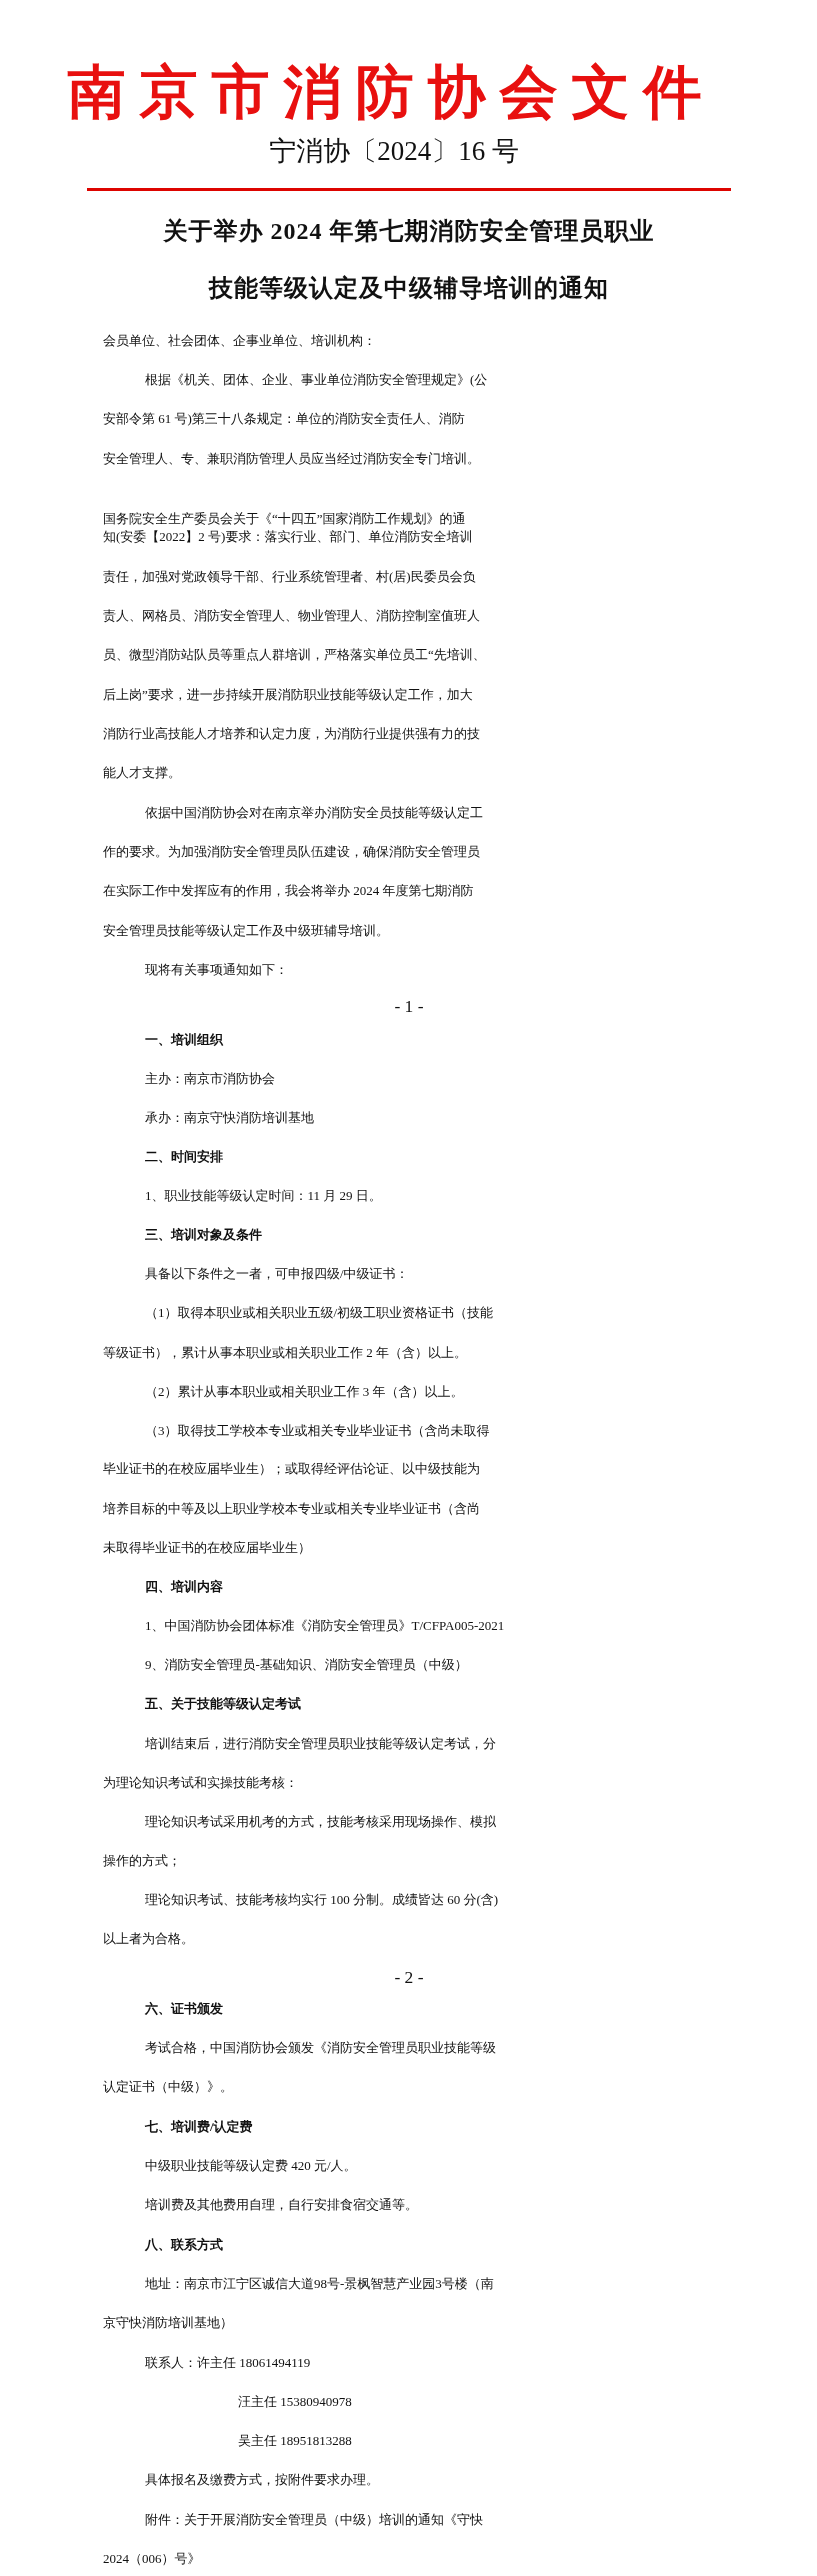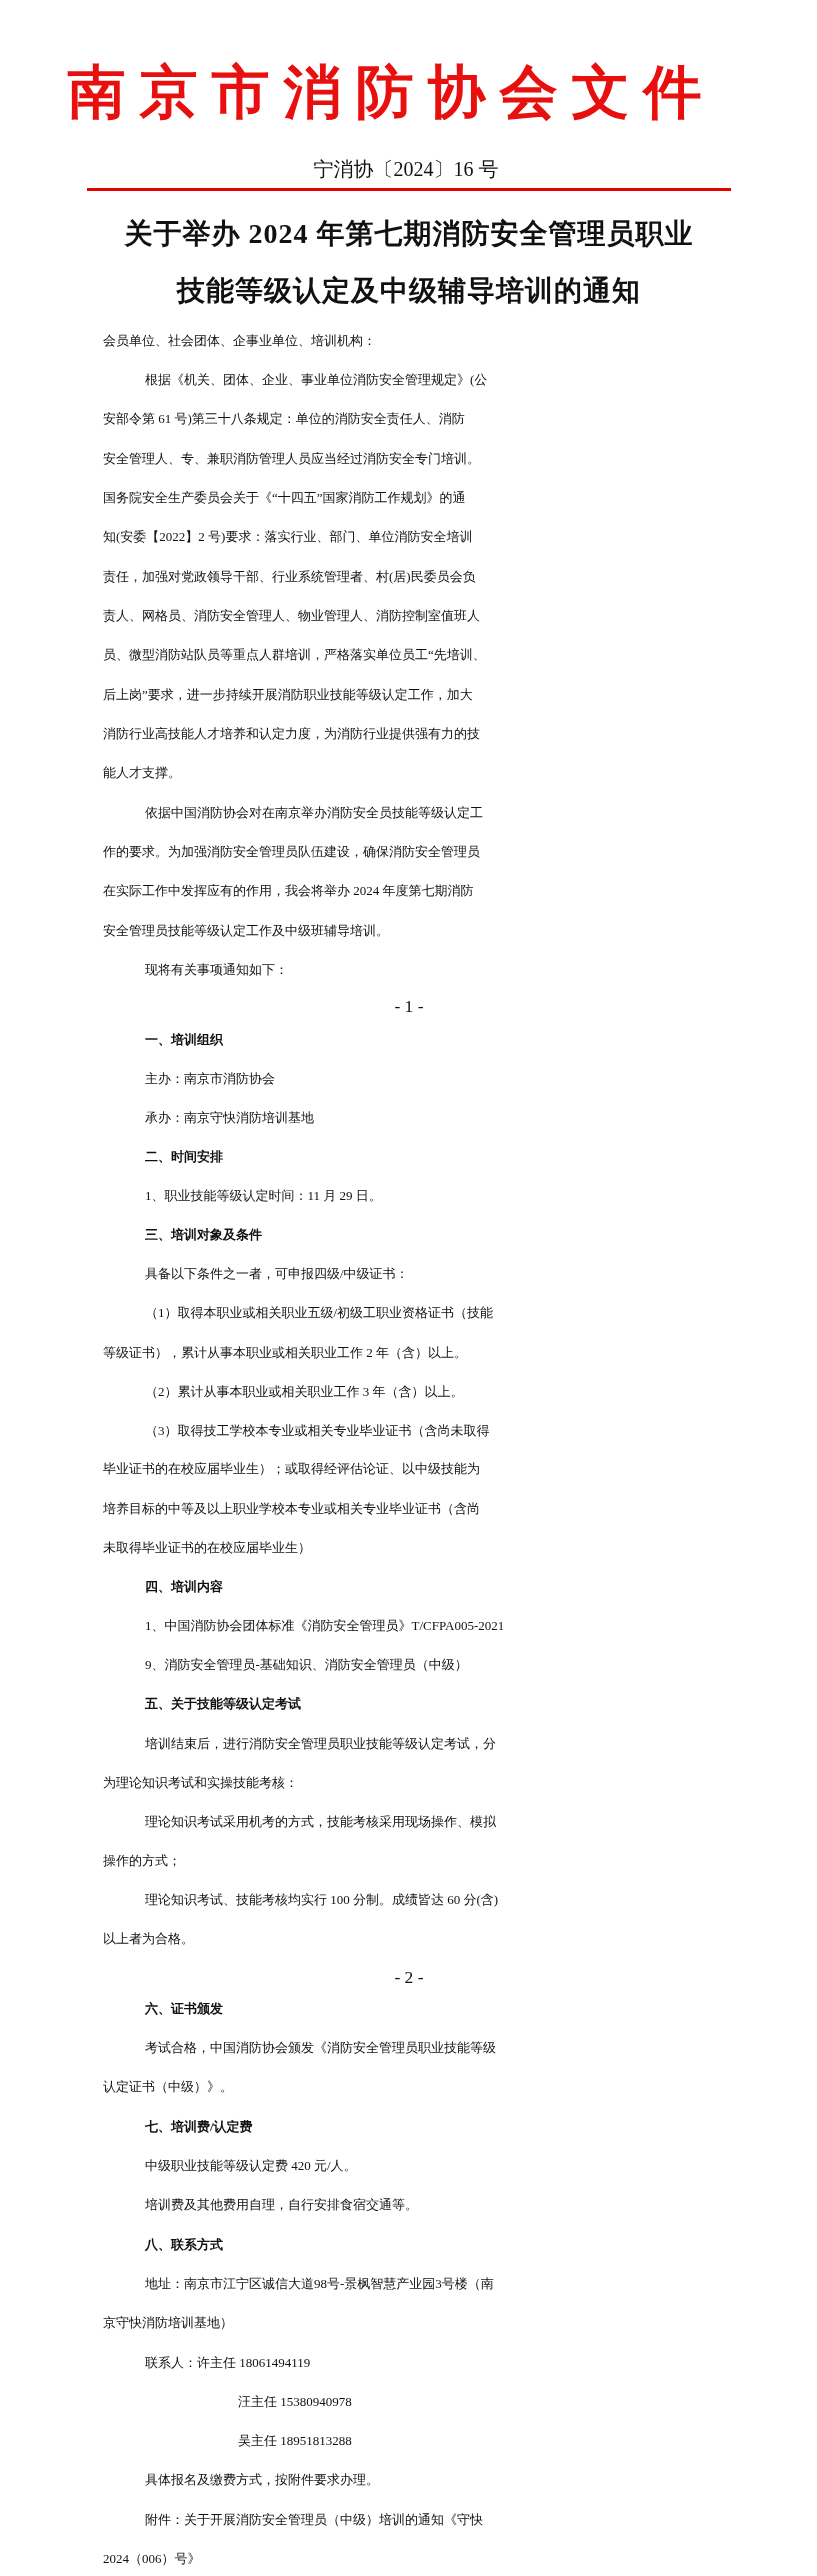--- a/index.html
+++ b/index.html
@@ -14,35 +14,34 @@
   }
   .masthead{
     position:absolute; top:54px; left:0; width:783px;
     text-align:center;
     font-size:58px; font-weight:bold;
     letter-spacing:14px;
     color:#e8100f;
     white-space:nowrap;
   }
   .doc-number{
-    position:absolute; top:133px; left:12px; width:788px;
+    position:absolute; top:133px; left:0; width:788px;
     text-align:center;
-    font-size:20px;
+    font-size:27px;
     white-space:pre;
-    margin-top:23px;
   }
   .red-rule{
     position:absolute; top:188px; left:87px;
     width:644px; height:3.1px;
     background:#dd0400;
   }
   .doc-title{
     position:absolute; left:0; width:818px;
     text-align:center;
-    font-size:28px; font-weight:bold;
+    font-size:24px; font-weight:bold;
     letter-spacing:1px;
     white-space:pre;
   }
   .doc-title.t1{top:215px;}
   .doc-title.t2{top:272px;}
   .line{
     position:absolute;
     font-size:13px; line-height:25px;
     white-space:pre;
     color:#111111;
@@ -70,21 +69,21 @@
   <div class="red-rule"></div>
 
   <div class="doc-title t1">关于举办 2024 年第七期消防安全管理员职业</div>
   <div class="doc-title t2">技能等级认定及中级辅导培训的通知</div>
 
   <div id="body-lines">
       <div class="line k-flush" style="top: 328px;">会员单位、社会团体、企事业单位、培训机构：</div>
       <div class="line k-indent" style="top: 367px;">根据《机关、团体、企业、事业单位消防安全管理规定》(公</div>
       <div class="line k-flush" style="top: 406px;">安部令第 61 号)第三十八条规定：单位的消防安全责任人、消防</div>
       <div class="line k-flush" style="top: 446px;">安全管理人、专、兼职消防管理人员应当经过消防安全专门培训。</div>
-      <div class="line k-flush" style="top: 485px;">国务院安全生产委员会关于《“十四五”国家消防工作规划》的通</div>
+      <div class="line k-flush" style="top: 506px;">国务院安全生产委员会关于《“十四五”国家消防工作规划》的通</div>
       <div class="line k-flush" style="top: 524px;">知(安委【2022】2 号)要求：落实行业、部门、单位消防安全培训</div>
       <div class="line k-flush" style="top: 564px;">责任，加强对党政领导干部、行业系统管理者、村(居)民委员会负</div>
       <div class="line k-flush" style="top: 603px;">责人、网格员、消防安全管理人、物业管理人、消防控制室值班人</div>
       <div class="line k-flush" style="top: 642px;">员、微型消防站队员等重点人群培训，严格落实单位员工“先培训、</div>
       <div class="line k-flush" style="top: 682px;">后上岗”要求，进一步持续开展消防职业技能等级认定工作，加大</div>
       <div class="line k-flush" style="top: 721px;">消防行业高技能人才培养和认定力度，为消防行业提供强有力的技</div>
       <div class="line k-flush" style="top: 760px;">能人才支撑。</div>
       <div class="line k-indent" style="top: 800px;">依据中国消防协会对在南京举办消防安全员技能等级认定工</div>
       <div class="line k-flush" style="top: 839px;">作的要求。为加强消防安全管理员队伍建设，确保消防安全管理员</div>
       <div class="line k-flush" style="top: 878px;">在实际工作中发挥应有的作用，我会将举办 2024 年度第七期消防</div>

